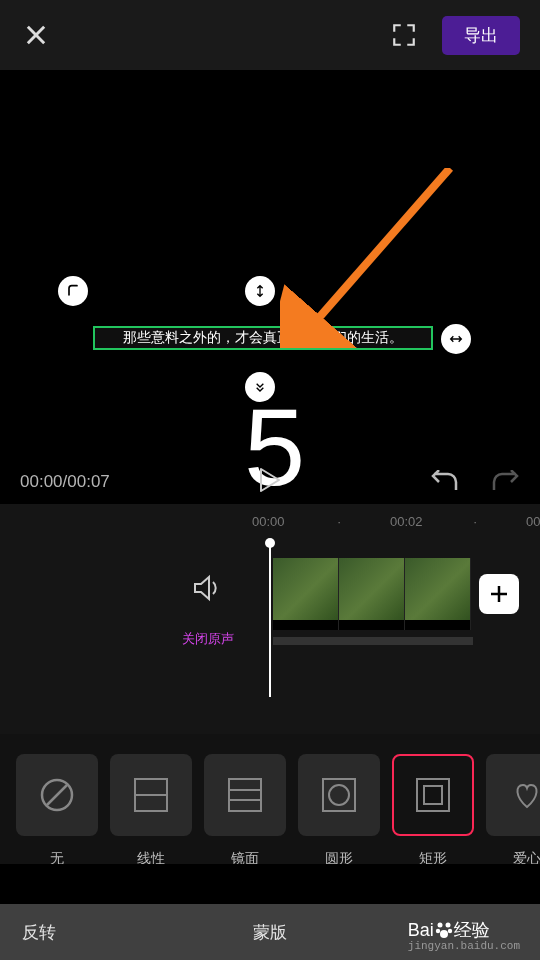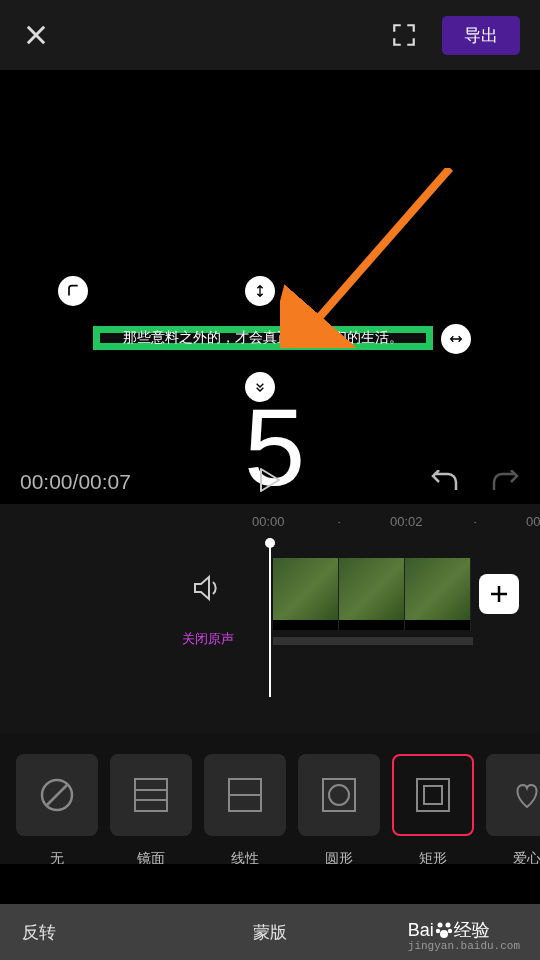--- a/index.html
+++ b/index.html
@@ -5,35 +5,35 @@
 * { margin: 0; padding: 0; box-sizing: border-box; font-family: -apple-system, sans-serif; }
 body { width: 540px; height: 960px; background: #000; position: relative; overflow: hidden; }
 
 .topbar { height: 70px; background: #1a1a1a; display: flex; align-items: center; justify-content: space-between; padding: 0 20px; }
 .close-btn { width: 32px; height: 32px; display: flex; align-items: center; justify-content: center; cursor: pointer; }
 .topbar-right { display: flex; align-items: center; gap: 24px; }
 .fullscreen-btn { width: 28px; height: 28px; display: flex; align-items: center; justify-content: center; cursor: pointer; }
 .export-btn { background: #4c1d95; color: #fff; border: none; padding: 8px 22px; border-radius: 5px; font-size: 17px; font-weight: 500; cursor: pointer; }
 
 .preview { position: relative; width: 540px; height: 434px; background: #000; }
-.text-box { position: absolute; left: 93px; top: 256px; width: 340px; height: 24px; border: 7px solid #22c55e; background: rgba(30,30,30,0.5); display: flex; align-items: center; justify-content: center; }
+.text-box { position: absolute; left: 93px; top: 256px; width: 340px; height: 24px; border: 2px solid #22c55e; background: rgba(30,30,30,0.5); display: flex; align-items: center; justify-content: center; }
 .text-content { color: #fff; font-size: 14px; }
 .handle { position: absolute; width: 30px; height: 30px; border-radius: 50%; background: #fff; display: flex; align-items: center; justify-content: center; }
 .handle-tl { left: 58px; top: 206px; }
 .handle-tc { left: 245px; top: 206px; }
 .handle-r { left: 441px; top: 254px; }
 .handle-bc { left: 245px; top: 302px; }
 .handle svg { width: 16px; height: 16px; }
 
 .arrow { position: absolute; left: 280px; top: 98px; pointer-events: none; }
 
 .big-number { position: absolute; left: 244px; top: 322px; color: #fff; font-size: 110px; font-weight: 400; line-height: 1; }
 
 .controls { position: absolute; bottom: 0; left: 0; right: 0; height: 44px; display: flex; align-items: center; padding: 0 20px; }
-.time-display { color: #b5b5b5; font-size: 21px; }
+.time-display { color: #b5b5b5; font-size: 17px; }
 .play-btn { position: absolute; left: 50%; transform: translateX(-50%); }
 .undo-redo { position: absolute; right: 20px; display: flex; gap: 30px; }
 
 .timeline-area { height: 230px; background: #151515; position: relative; }
 .ruler { height: 34px; display: flex; align-items: center; position: relative; color: #777; font-size: 13px; }
 .ruler-tick { position: absolute; }
 .tick-0 { left: 252px; }
 .tick-dot1 { left: 337px; }
 .tick-2 { left: 390px; }
 .tick-dot2 { left: 473px; }
@@ -174,34 +174,34 @@
           <circle cx="20" cy="20" r="15" stroke="#888" stroke-width="2.5" fill="none"></circle>
           <line x1="10" y1="30" x2="30" y2="10" stroke="#888" stroke-width="2.5"></line>
         </svg>
       </div>
     <span class="mask-label">无</span>
   </div>
   <div class="mask-item">
     <div class="mask-box">
         <svg width="44" height="44" viewBox="0 0 44 44">
           <rect x="6" y="6" width="32" height="32" stroke="#888" stroke-width="2" fill="none"></rect>
+          <line x1="6" y1="22" x2="38" y2="22" stroke="#888" stroke-width="2"></line>
+        </svg>
+      </div>
+    <span class="mask-label">线性</span>
+  </div>
+  <div class="mask-item">
+    <div class="mask-box">
+        <svg width="44" height="44" viewBox="0 0 44 44">
+          <rect x="6" y="6" width="32" height="32" stroke="#888" stroke-width="2" fill="none"></rect>
           <line x1="6" y1="17" x2="38" y2="17" stroke="#888" stroke-width="2"></line>
           <line x1="6" y1="27" x2="38" y2="27" stroke="#888" stroke-width="2"></line>
         </svg>
       </div>
     <span class="mask-label">镜面</span>
-  </div>
-  <div class="mask-item">
-    <div class="mask-box">
-        <svg width="44" height="44" viewBox="0 0 44 44">
-          <rect x="6" y="6" width="32" height="32" stroke="#888" stroke-width="2" fill="none"></rect>
-          <line x1="6" y1="22" x2="38" y2="22" stroke="#888" stroke-width="2"></line>
-        </svg>
-      </div>
-    <span class="mask-label">线性</span>
   </div>
   <div class="mask-item">
     <div class="mask-box">
         <svg width="44" height="44" viewBox="0 0 44 44">
           <rect x="6" y="6" width="32" height="32" stroke="#888" stroke-width="2" fill="none"></rect>
           <circle cx="22" cy="22" r="10" stroke="#888" stroke-width="2" fill="none"></circle>
         </svg>
       </div>
     <span class="mask-label">圆形</span>
   </div>

